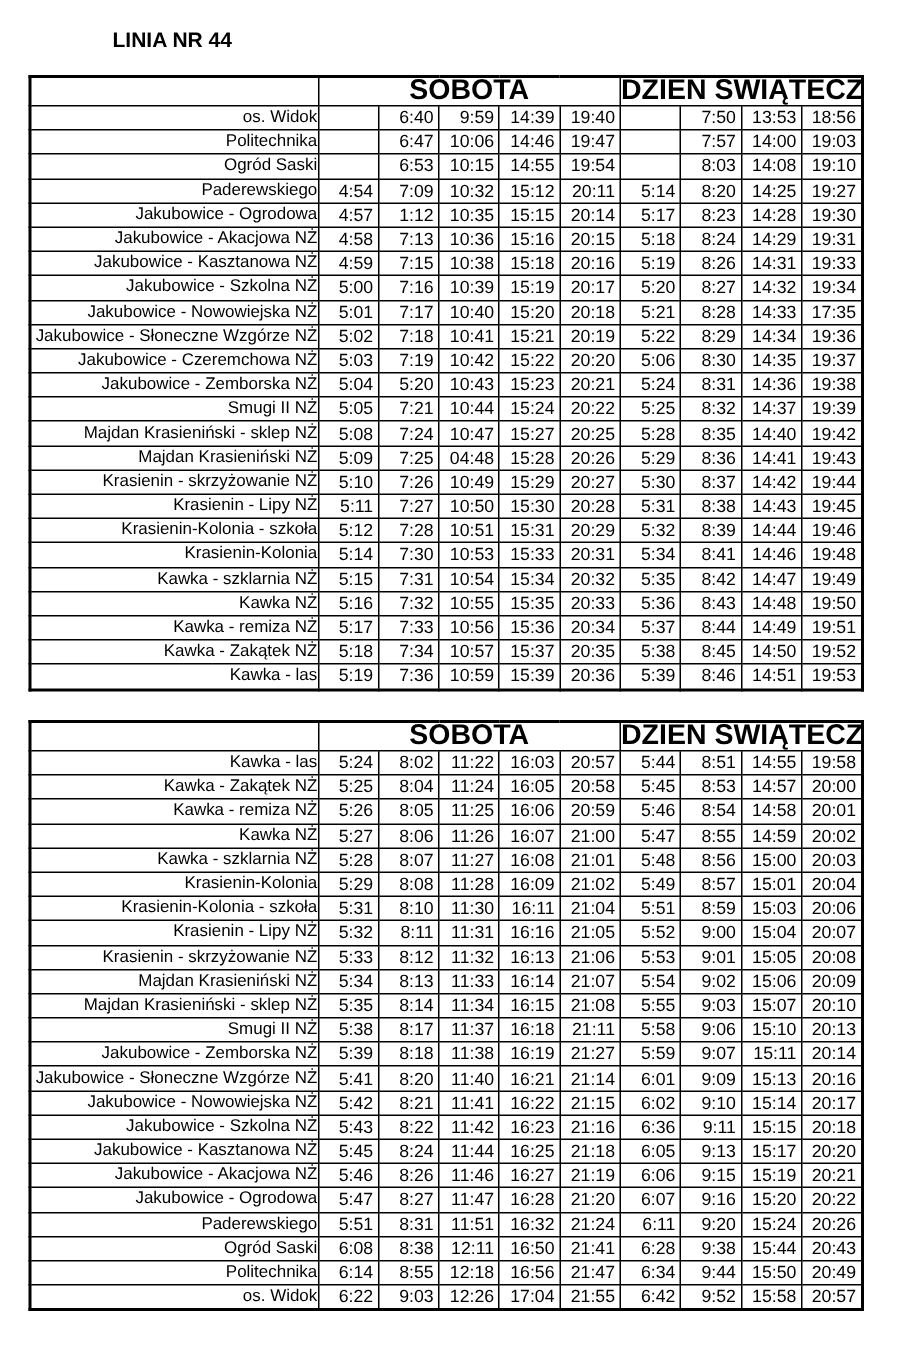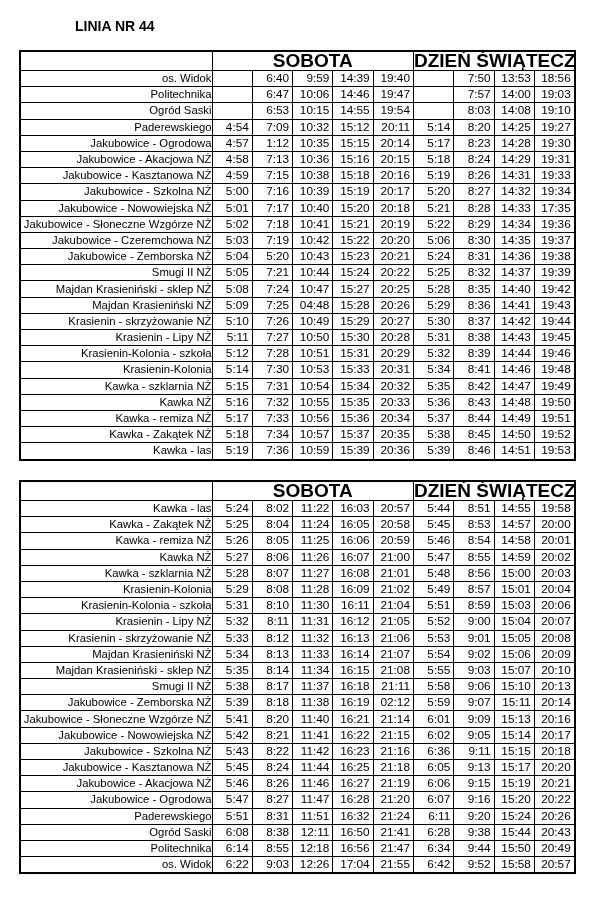--- a/index.html
+++ b/index.html
@@ -435,21 +435,21 @@
         <td class="t">5:51</td>
         <td class="t">8:59</td>
         <td class="t">15:03</td>
         <td class="t">20:06</td>
       </tr>
       <tr>
         <td class="name">Krasienin - Lipy NŻ</td>
         <td class="t">5:32</td>
         <td class="t">8:11</td>
         <td class="t">11:31</td>
-        <td class="t">16:12</td>
+        <td class="t">16:16</td>
         <td class="t">21:05</td>
         <td class="t">5:52</td>
         <td class="t">9:00</td>
         <td class="t">15:04</td>
         <td class="t">20:07</td>
       </tr>
       <tr>
         <td class="name">Krasienin - skrzyżowanie NŻ</td>
         <td class="t">5:33</td>
         <td class="t">8:12</td>
@@ -496,21 +496,21 @@
         <td class="t">9:06</td>
         <td class="t">15:10</td>
         <td class="t">20:13</td>
       </tr>
       <tr>
         <td class="name">Jakubowice - Zemborska NŻ</td>
         <td class="t">5:39</td>
         <td class="t">8:18</td>
         <td class="t">11:38</td>
         <td class="t">16:19</td>
-        <td class="t">02:12</td>
+        <td class="t">21:27</td>
         <td class="t">5:59</td>
         <td class="t">9:07</td>
         <td class="t">15:11</td>
         <td class="t">20:14</td>
       </tr>
       <tr>
         <td class="name">Jakubowice - Słoneczne Wzgórze NŻ</td>
         <td class="t">5:41</td>
         <td class="t">8:20</td>
         <td class="t">11:40</td>
@@ -522,21 +522,21 @@
         <td class="t">20:16</td>
       </tr>
       <tr>
         <td class="name">Jakubowice - Nowowiejska NŻ</td>
         <td class="t">5:42</td>
         <td class="t">8:21</td>
         <td class="t">11:41</td>
         <td class="t">16:22</td>
         <td class="t">21:15</td>
         <td class="t">6:02</td>
-        <td class="t">9:05</td>
+        <td class="t">9:10</td>
         <td class="t">15:14</td>
         <td class="t">20:17</td>
       </tr>
       <tr>
         <td class="name">Jakubowice - Szkolna NŻ</td>
         <td class="t">5:43</td>
         <td class="t">8:22</td>
         <td class="t">11:42</td>
         <td class="t">16:23</td>
         <td class="t">21:16</td>

